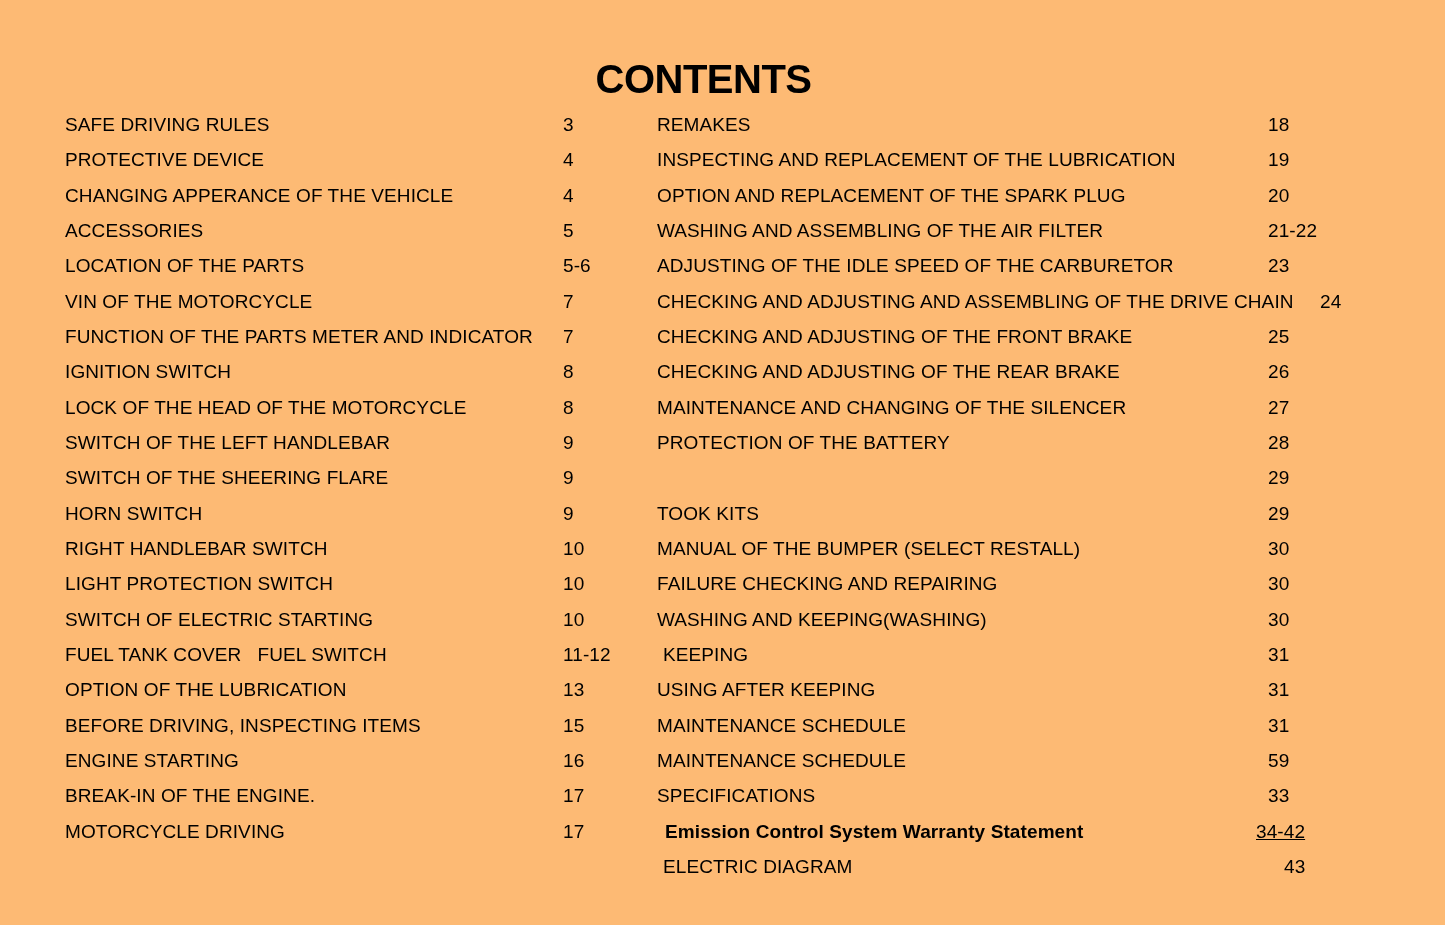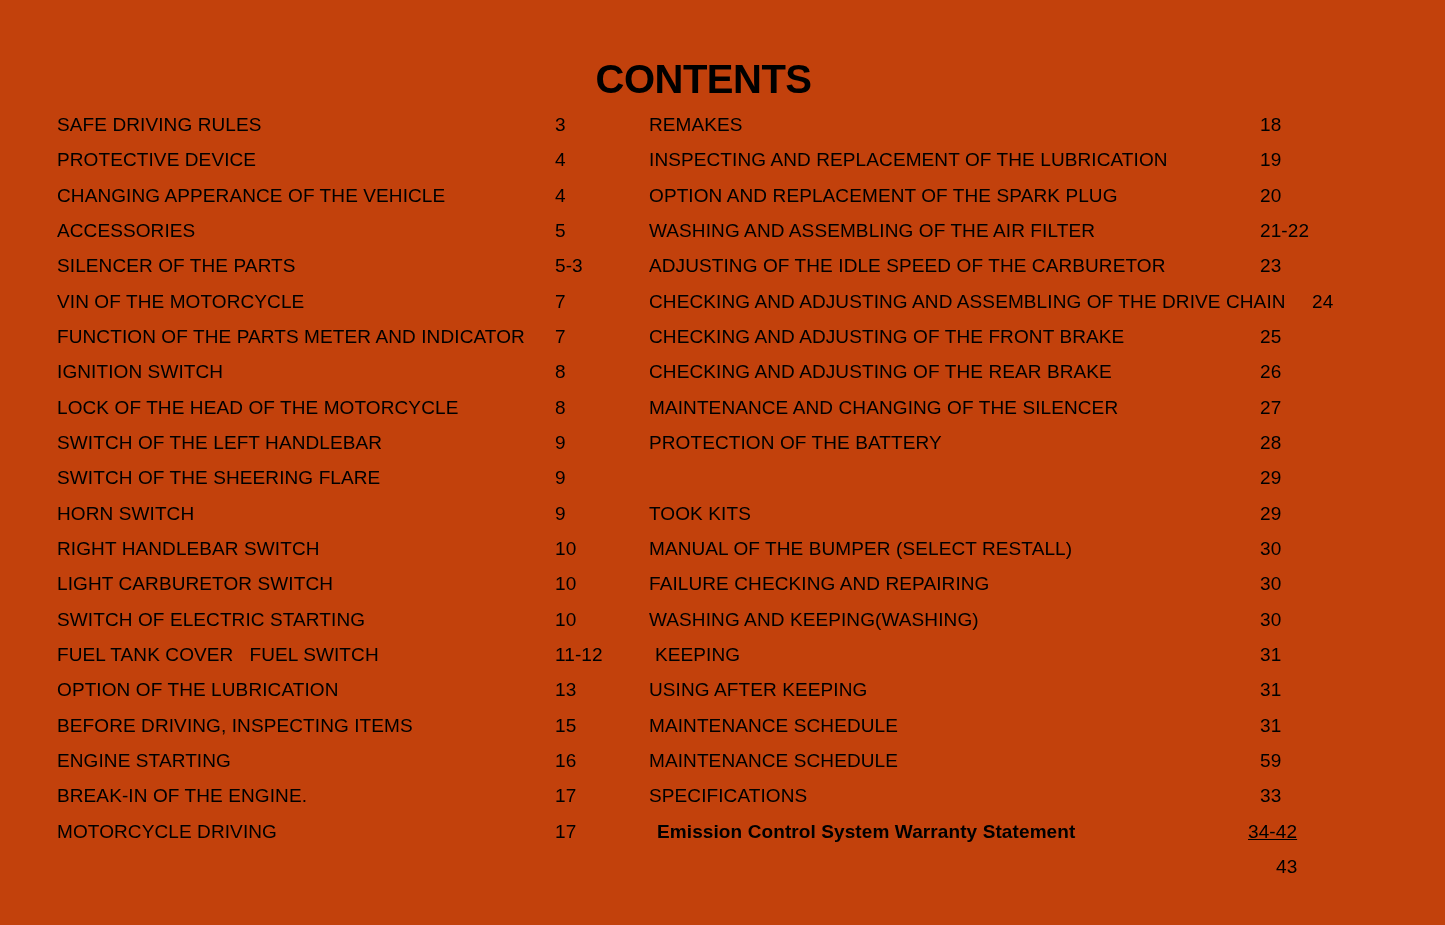--- a/index.html
+++ b/index.html
@@ -10,38 +10,38 @@
   body {
     width: 1445px;
     height: 925px;
     font-family: "Liberation Sans", sans-serif;
     color: #000000;
   }
   .page {
     position: relative;
     width: 1445px;
     height: 925px;
-    background: #c2410c;
+    background: #fdba74;
     overflow: hidden;
   }
   .title {
     position: absolute;
     top: 57px;
     left: 0;
     width: 1407px;
     text-align: center;
     font-size: 40px;
     font-weight: bold;
     letter-spacing: -0.5px;
     white-space: pre;
   }
   .toc-col {
     position: absolute;
     top: 107px;
-    left: 0;
+    left: 8px;
     right: 0;
   }
   .toc-row {
     position: relative;
     height: 35.34px;
   }
   .toc-label, .toc-page {
     position: absolute;
     top: 0;
     line-height: 35.34px;
@@ -75,22 +75,22 @@
     <span class="toc-label">CHANGING APPERANCE OF THE VEHICLE</span>
     <span class="toc-page">4</span>
   </div>
 
   <div class="toc-row">
     <span class="toc-label">ACCESSORIES</span>
     <span class="toc-page">5</span>
   </div>
 
   <div class="toc-row">
-    <span class="toc-label">SILENCER OF THE PARTS</span>
-    <span class="toc-page">5-3</span>
+    <span class="toc-label">LOCATION OF THE PARTS</span>
+    <span class="toc-page">5-6</span>
   </div>
 
   <div class="toc-row">
     <span class="toc-label">VIN OF THE MOTORCYCLE</span>
     <span class="toc-page">7</span>
   </div>
 
   <div class="toc-row">
     <span class="toc-label">FUNCTION OF THE PARTS METER AND INDICATOR</span>
     <span class="toc-page">7</span>
@@ -120,21 +120,21 @@
     <span class="toc-label">HORN SWITCH</span>
     <span class="toc-page">9</span>
   </div>
 
   <div class="toc-row">
     <span class="toc-label">RIGHT HANDLEBAR SWITCH</span>
     <span class="toc-page">10</span>
   </div>
 
   <div class="toc-row">
-    <span class="toc-label">LIGHT CARBURETOR SWITCH</span>
+    <span class="toc-label">LIGHT PROTECTION SWITCH</span>
     <span class="toc-page">10</span>
   </div>
 
   <div class="toc-row">
     <span class="toc-label">SWITCH OF ELECTRIC STARTING</span>
     <span class="toc-page">10</span>
   </div>
 
   <div class="toc-row">
     <span class="toc-label">FUEL TANK COVER   FUEL SWITCH</span>
@@ -267,16 +267,17 @@
     <span class="toc-label">SPECIFICATIONS</span>
     <span class="toc-page">33</span>
   </div>
 
   <div class="toc-row">
     <span class="toc-label" style="margin-left: 8px; font-weight: bold;">Emission Control System Warranty Statement</span>
     <span class="toc-page" style="margin-left: -12px; text-decoration: underline;">34-42</span>
   </div>
 
   <div class="toc-row">
+    <span class="toc-label" style="margin-left: 6px;">ELECTRIC DIAGRAM</span>
     <span class="toc-page" style="margin-left: 16px;">43</span>
   </div>
 </div>
 </div>
 
 </body></html>

